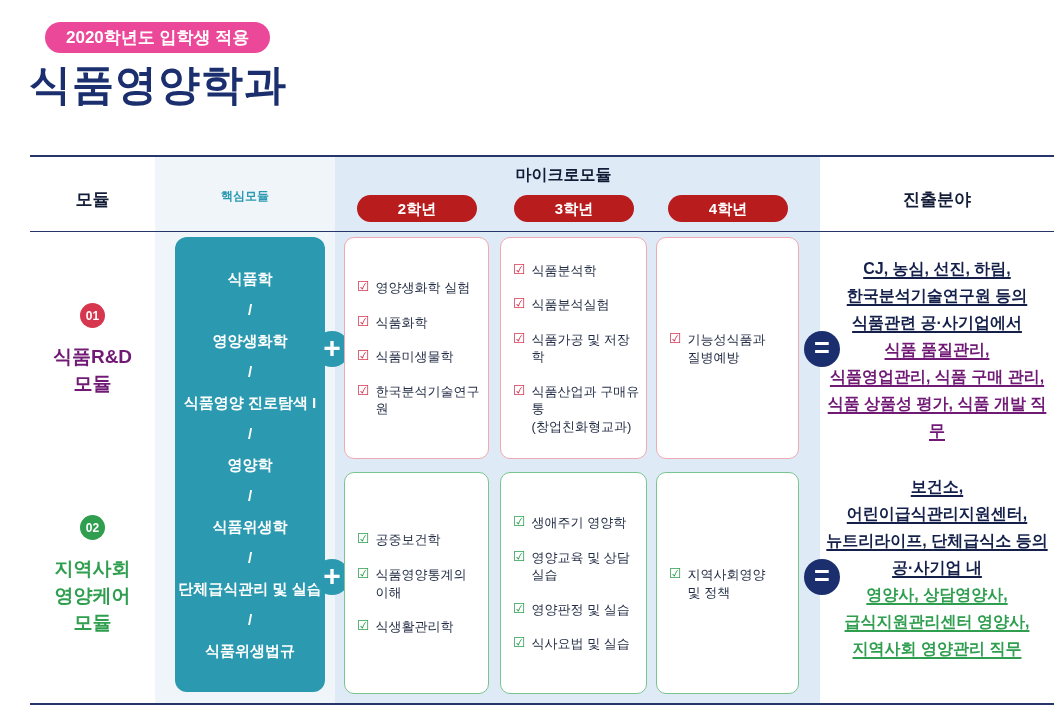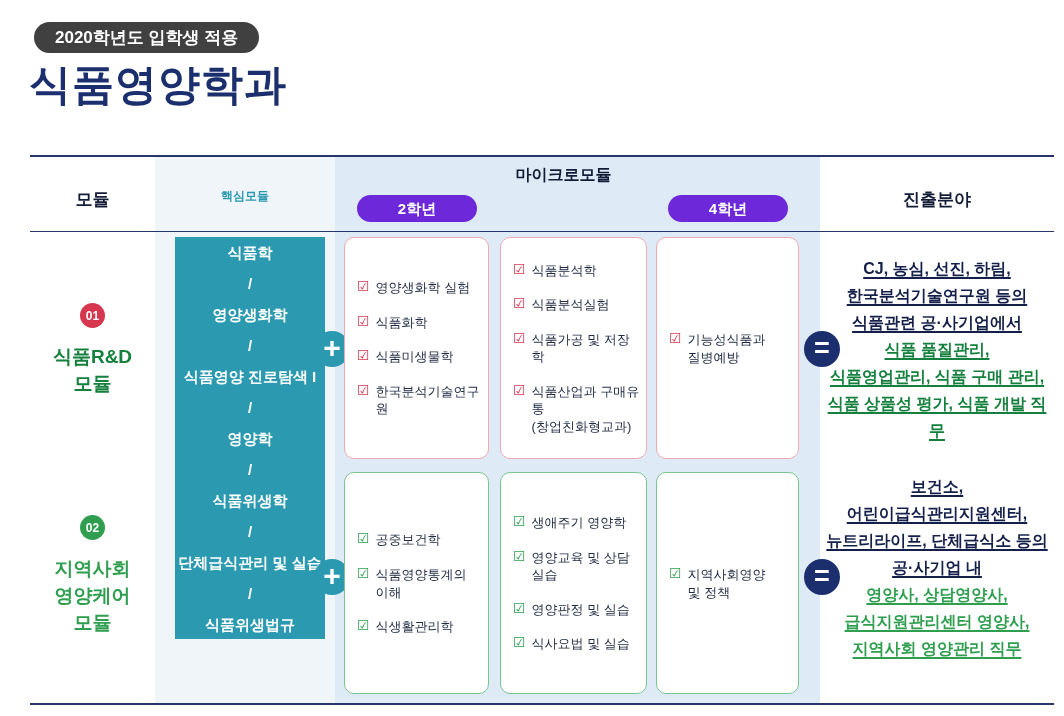--- a/index.html
+++ b/index.html
@@ -4,22 +4,22 @@
 <style>
   * { margin:0; padding:0; box-sizing:border-box; }
   html,body { background:#ffffff; }
   .page {
     position:relative; width:1064px; height:716px; background:#ffffff;
     font-family:"Liberation Sans","DejaVu Sans",sans-serif; overflow:hidden;
   }
 
   
   .badge {
-    position:absolute; left:34px; top:22px; height:31px; line-height:31px;
-    padding:0 21px; border-radius:16px; background:#404040; color:#ffffff;
+    position:absolute; left:45px; top:22px; height:31px; line-height:31px;
+    padding:0 21px; border-radius:16px; background:#ec4899; color:#ffffff;
     font-size:17px; font-weight:bold;
   }
   .title {
     position:absolute; left:29px; top:57px; color:#1b2f6e;
     font-size:42px; font-weight:bold; letter-spacing:1px;
   }
 
   
   .table {
     position:absolute; left:30px; top:155px; width:1024px; height:550px;
@@ -31,46 +31,46 @@
   .header-line { position:absolute; left:0; top:74px; width:100%; border-top:1.5px solid #26366b; }
 
   
   .h-label { position:absolute; text-align:center; font-weight:bold; color:#121c36; }
   .h-module { left:0;     width:125px; top:31px; font-size:17px; }
   .h-core   { left:125px; width:180px; top:31px; font-size:12px; color:#2b9ab0; }
   .h-micro  { left:305px; width:457px; top:8px;  font-size:16px;font-family:Liberation Serif, serif; }
   .h-career { left:790px; width:234px; top:31px; font-size:17px; }
   .year-pill {
     position:absolute; top:38px; width:120px; height:27px; border-radius:14px;
-    background:#6d28d9; color:#ffffff; font-size:15px; font-weight:bold;
+    background:#b91c1c; color:#ffffff; font-size:15px; font-weight:bold;
     text-align:center; line-height:27px;
   }
   .pill-2 { left:327px; } .pill-3 { left:484px; } .pill-4 { left:638px; }
 
   
   .module-label {
     position:absolute; left:0; width:125px; display:flex; flex-direction:column;
     align-items:center; gap:15px;
   }
   .module-1 { top:146px; } .module-2 { top:358px; }
   .num-circle {
     width:25px; height:25px; border-radius:50%; color:#ffffff; font-size:12px;
     font-weight:bold; display:flex; align-items:center; justify-content:center;
   }
   .red-bg { background:#d6374f; } .green-bg { background:#2f9e4f; }
   .module-name {
     font-size:19px; font-weight:bold; line-height:27px; text-align:center;
     white-space:pre-line;
   }
-  .red-text { color:#15803d; } .green-text { color:#2f9e4f; }
+  .red-text { color:#701a75; } .green-text { color:#2f9e4f; }
 
   
   .core-box {
-    position:absolute; left:145px; top:80px; width:150px; height:402px;
-    background:#2b9ab0; border-radius:0; display:flex; align-items:center;
+    position:absolute; left:145px; top:80px; width:150px; height:455px;
+    background:#2b9ab0; border-radius:12px; display:flex; align-items:center;
     justify-content:center;
   }
   .core-text {
     color:#ffffff; font-size:15px; font-weight:bold; text-align:center;
     line-height:31px; white-space:pre-line;
   }
 
   
   .op-circle {
     position:absolute; width:36px; height:36px; border-radius:50%; color:#ffffff;
@@ -121,20 +121,21 @@
 
   <div class="table">
     <div class="bg core-bg"></div>
     <div class="bg micro-bg"></div>
     <div class="header-line"></div>
 
     <div class="h-label h-module">모듈</div>
     <div class="h-label h-core">핵심모듈</div>
     <div class="h-label h-micro">마이크로모듈</div>
     <div class="year-pill pill-2">2학년</div>
+    <div class="year-pill pill-3">3학년</div>
     <div class="year-pill pill-4">4학년</div>
     <div class="h-label h-career">진출분야</div>
 
     <div class="module-label module-1">
       <div class="num-circle red-bg">01</div>
       <div class="module-name red-text">식품R&amp;D
 모듈</div>
     </div>
 
     <div class="module-label module-2">

